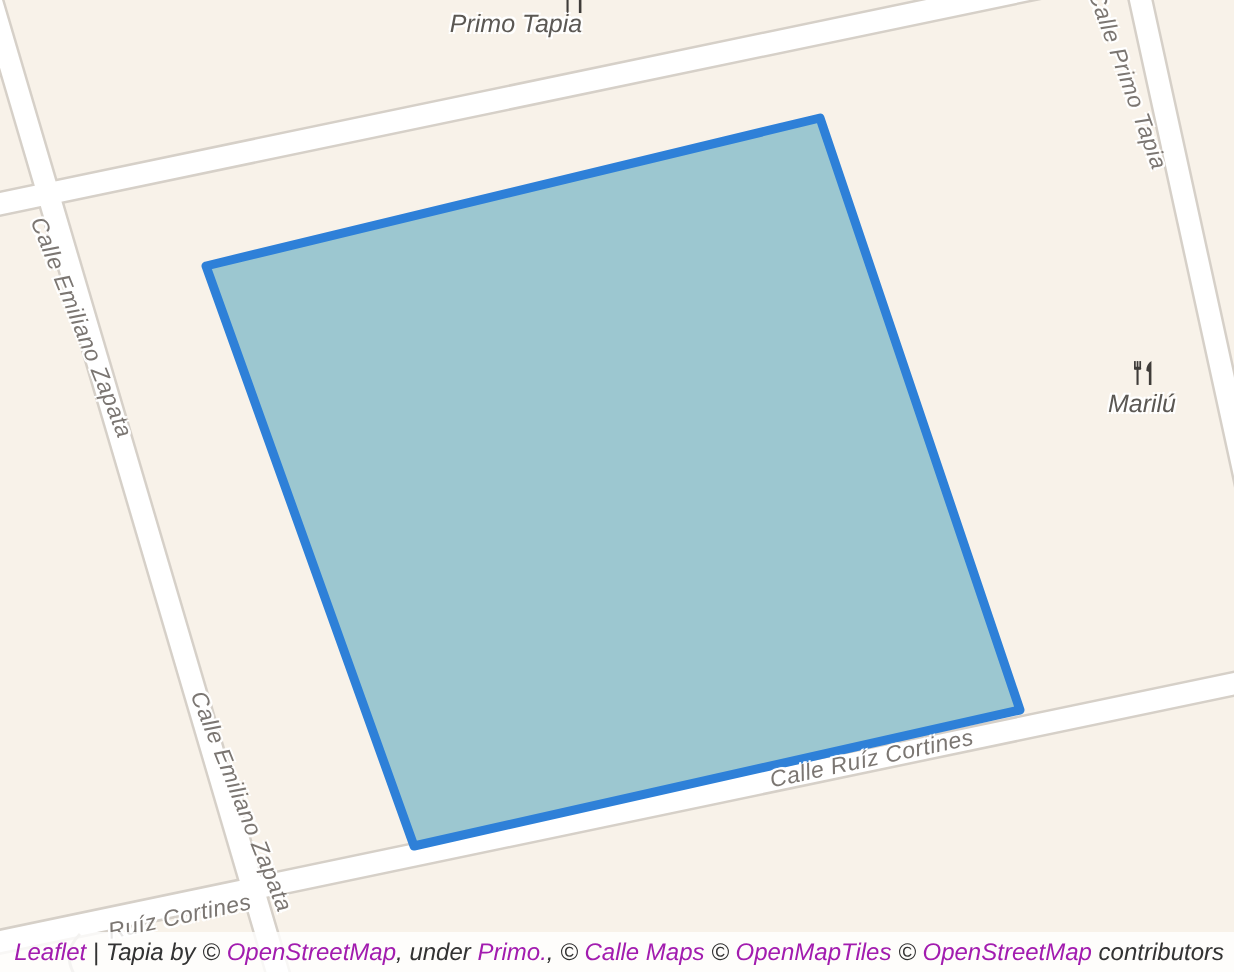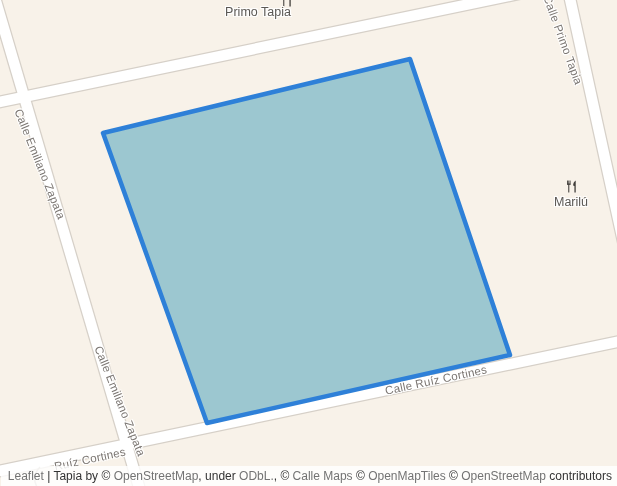--- a/index.html
+++ b/index.html
@@ -1,20 +1,21 @@
 <!DOCTYPE html>
 <html><head>
 <meta charset="utf-8">
 <style>
   html,body{margin:0;padding:0;background:#ffffff;}
   #map{
     position:relative;width:617px;height:486px;overflow:hidden;
     background:#f8f2e9;
     font-family:"Liberation Sans", sans-serif;
     cursor:grab;
+    font-style:italic;
   }
   .map-svg{position:absolute;left:0;top:0;}
   .casing{stroke:#d6d0c8;stroke-width:13;fill:none;}
   .surface{stroke:#ffffff;stroke-width:10.5;fill:none;}
   .casing-thin{stroke:#c3bcb2;stroke-width:1.5;fill:none;}
   .street-label{
     position:absolute;white-space:nowrap;
     font-size:11.5px;letter-spacing:0.25px;color:#7b7672;
     text-shadow:-1px -1px 0 #fff,1px -1px 0 #fff,-1px 1px 0 #fff,1px 1px 0 #fff,0 0 2px #fff;
   }
@@ -27,21 +28,21 @@
   .poi-icon{position:absolute;line-height:0;}
   .attribution{
     position:absolute;right:0;bottom:0;height:20px;
     background:rgba(255,255,255,0.82);
     display:flex;align-items:center;
     padding:0 5px 0 7px;
     font-size:12px;color:#333;white-space:pre;
     z-index:10;
   }
   .attribution span{white-space:pre;}
-  .attribution .link{color:#737373;text-decoration:none;cursor:pointer;}
+  .attribution .link{color:#a21caf;text-decoration:none;cursor:pointer;}
 </style>
 </head>
 <body>
 
 <div id="map">
 
   <svg class="map-svg" width="617" height="486" viewBox="0 0 617 486">
 
     <g>
       <line class="casing" x1="-20" y1="106" x2="585" y2="-20"></line>
@@ -89,21 +90,21 @@
   <div class="street-label" style="left:120px;top:401px;transform:translate(-50%,-50%) rotate(68deg);">Calle Emiliano Zapata</div>
   <div class="street-label" style="left:563px;top:40px;transform:translate(-50%,-50%) rotate(70deg);">Calle Primo Tapia</div>
   <div class="street-label" style="left:436px;top:380px;transform:translate(-50%,-50%) rotate(-12deg);">Calle Ruíz Cortines</div>
   <div class="street-label" style="left:90px;top:459px;transform:translate(-50%,-50%) rotate(-12deg);">Ruíz Cortines</div>
 
   <div class="attribution">
     <span class="link">Leaflet</span>
     <span> | Tapia by © </span>
     <span class="link">OpenStreetMap</span>
     <span>, under </span>
-    <span class="link">ODbL.</span>
+    <span class="link">Primo.</span>
     <span>, © </span>
     <span class="link">Calle Maps</span>
     <span> © </span>
     <span class="link">OpenMapTiles</span>
     <span> © </span>
     <span class="link">OpenStreetMap</span>
     <span> contributors</span>
   </div>
 
 </div>

